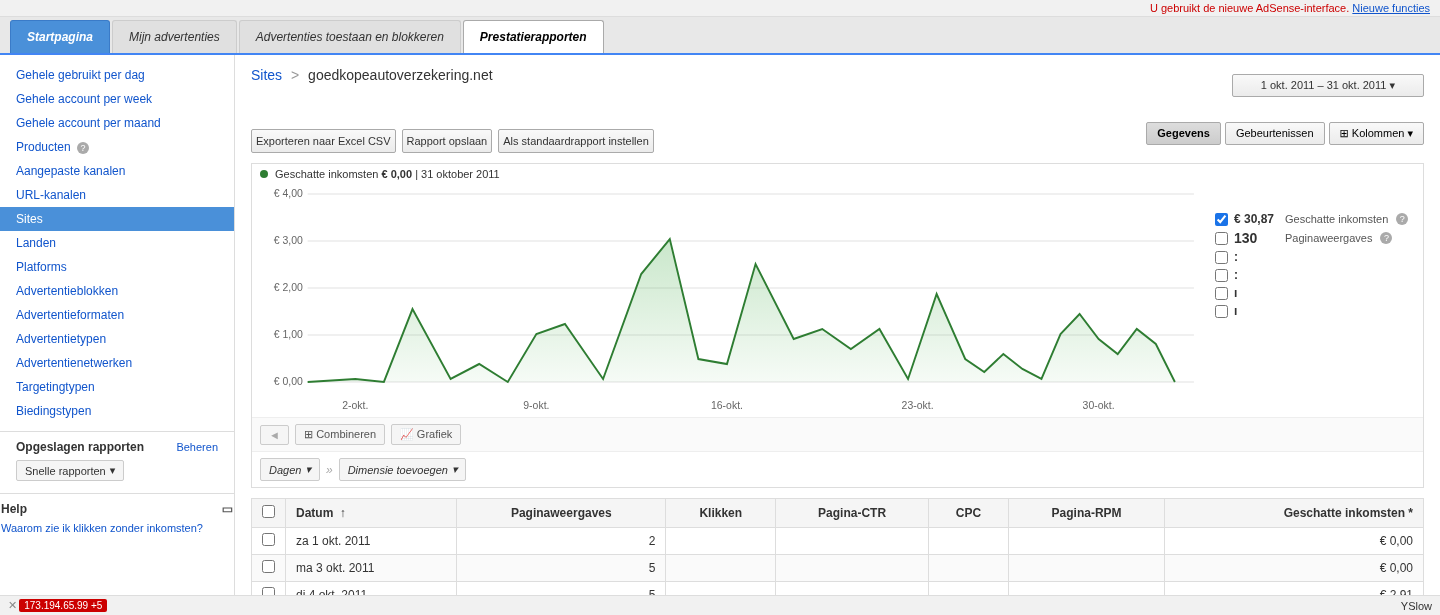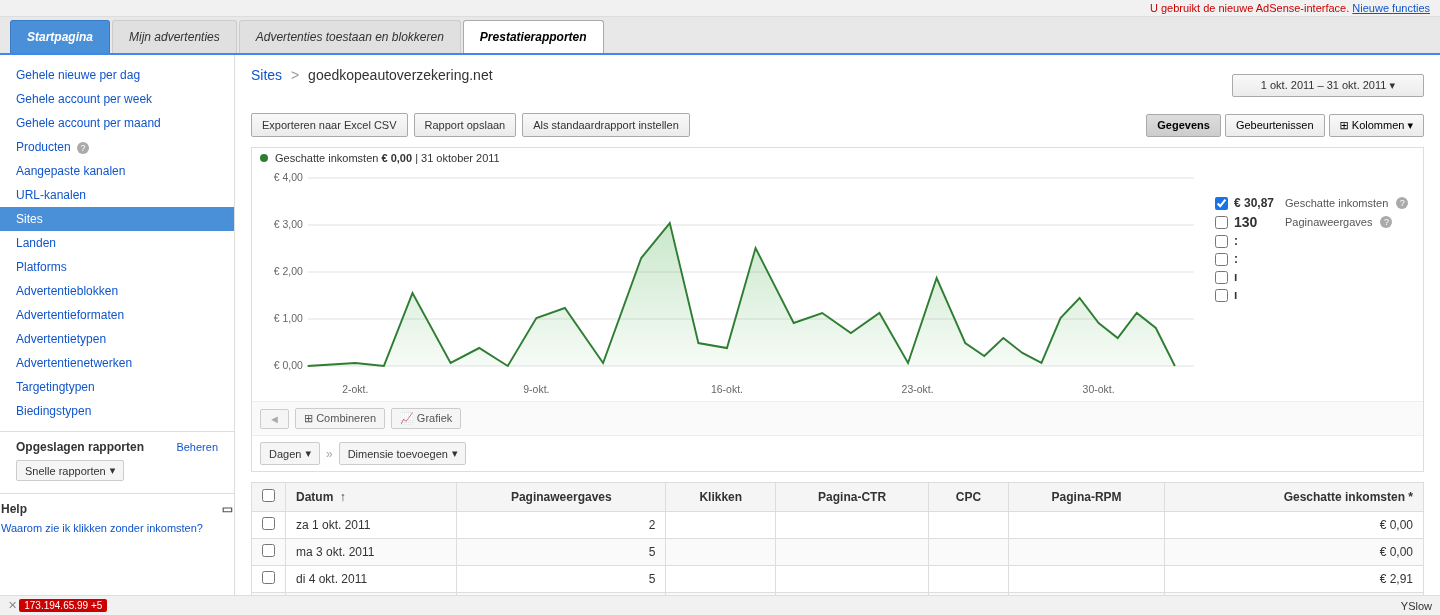--- a/index.html
+++ b/index.html
@@ -151,27 +151,28 @@
 
     
     #toolbar {
       display: flex;
       align-items: center;
       gap: 6px;
       margin-bottom: 10px;
       flex-wrap: wrap;
     }
     .toolbar-btn {
-      padding: 5px 10px;
+      padding: 5px 4px;
       border: 1px solid #aaa;
       background: linear-gradient(#f9f9f9, #ebebeb);
       border-radius: 2px;
       cursor: pointer;
       font-size: 11px;
       color: #333;
+      margin-top: 16px;
     }
 
     
     #date-range {
       margin-left: auto;
       display: flex;
       align-items: center;
       gap: 4px;
       font-size: 12px;
     }
@@ -268,20 +269,21 @@
       color: #aaa;
     }
 
     
     #dimension-controls {
       display: flex;
       align-items: center;
       gap: 6px;
       padding: 6px 8px;
       border-top: 1px solid #eee;
+      font-style: italic;
     }
     .dim-select {
       padding: 4px 8px;
       border: 1px solid #ccc;
       background: #f5f5f5;
       border-radius: 2px;
       cursor: pointer;
       font-size: 11px;
       display: flex;
       align-items: center;
@@ -364,21 +366,21 @@
   </div>
   <div class="nav-tab active" style="background:#fff; border-color:#aaa; color:#000; font-weight:bold;text-align:center;">
     <span>Prestatierapporten</span>
   </div>
 </div>
 
 <div id="main-layout">
 
   <div id="sidebar">
     <div class="sidebar-item">
-      <span>Gehele nieuwe per dag</span>
+      <span>Gehele gebruikt per dag</span>
     </div>
     <div class="sidebar-item">
       <span>Gehele account per week</span>
     </div>
     <div class="sidebar-item">
       <span>Gehele account per maand</span>
     </div>
     <div class="sidebar-item">
       <span>Producten</span>
       <span class="help-icon">?</span>

